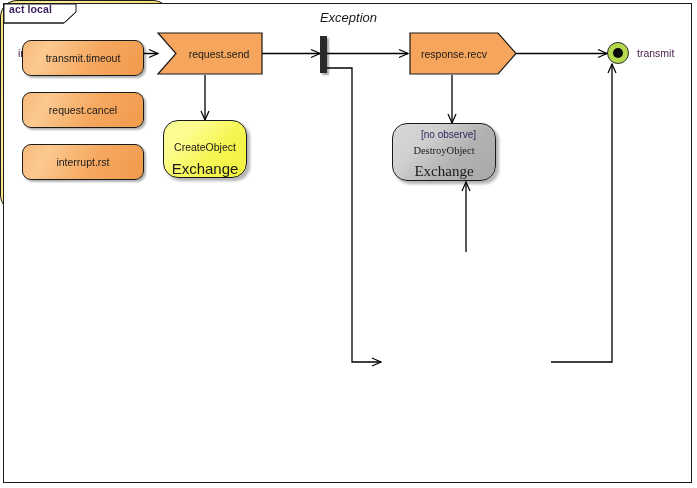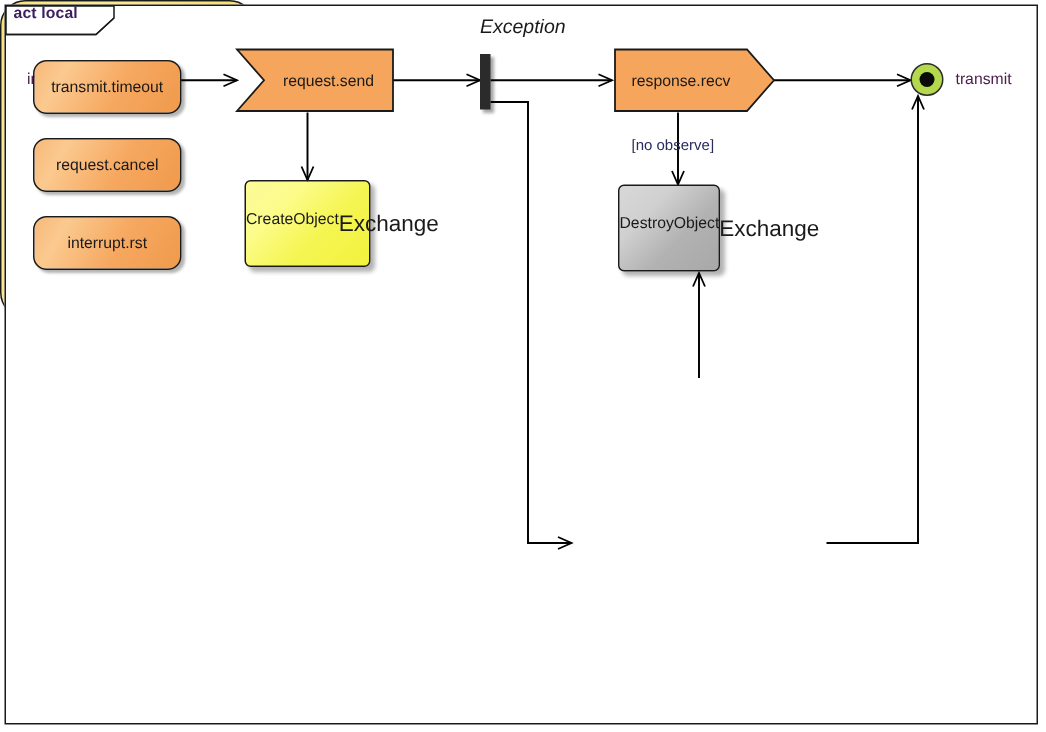--- a/index.html
+++ b/index.html
@@ -50,20 +50,21 @@
     position: absolute;
     white-space: nowrap;
     font-size: 10.5px;
     color: #4a1c49;
   }
   .guard-label {
     position: absolute;
     white-space: nowrap;
     font-size: 10px;
     color: #2b2b5e;
+    margin-top: 37px;
   }
   
   #initial-node {
     left: 62px; top: 43px;
     width: 21px; height: 21px;
     border-radius: 50%;
     background: #0a0a0a;
   }
   
   #final-node {
@@ -93,47 +94,48 @@
     display: flex;
     align-items: center;
     justify-content: center;
     font-size: 10.5px;
     color: #1a1a1a;
     white-space: nowrap;
   }
   
   .obj-box {
     position: absolute;
-    border-radius: 4px;
+    border-radius: 15px;
     border: 1px solid #1a1a1a;
     box-sizing: border-box;
     box-shadow: 3px 3px 3px rgba(0,0,0,.3);
     display: flex;
-    flex-direction: row;
+    flex-direction: column;
     align-items: center;
-    justify-content: space-between;
+    justify-content: flex-end;
   }
   .obj-box .t1 {
     font-size: 10.5px;
     color: #1a1a1a;
     margin-bottom: 7px;
   }
   .obj-box .t2 {
     font-size: 15px;
     color: #1a1a1a;
   }
   #create-object {
     left: 163px; top: 120px;
     width: 84px; height: 58px;
     background: linear-gradient(135deg, #fbfb9a 0%, #fcfc8c 28%, #f5f553 60%, #f2f23d 100%);
   }
   #destroy-object {
-    left: 412px; top: 123px;
-    width: 68px; height: 58px;
+    left: 392px; top: 123px;
+    width: 104px; height: 58px;
     background: linear-gradient(135deg, #d8d8d8 0%, #d0d0d0 30%, #b2b2b2 62%, #a8a8a8 100%);
+    font-family: Liberation Serif, serif;
   }
   
   #exception-group {
     left: 381px; top: 252px;
     width: 170px; height: 212px;
     border-radius: 17px;
     border: 1px solid #1a1a1a;
     box-sizing: border-box;
     background: linear-gradient(115deg, #f6e27a 0%, #faeb9b 22%, #f7e276 55%, #f2d84e 100%);
     box-shadow: 3px 3px 3px rgba(0,0,0,.3);
@@ -143,21 +145,21 @@
     top: 10px;
     left: 0; right: 0;
     text-align: center;
     font-size: 13px;
     color: #1a1a1a;
     font-style: italic;
   }
   .exc-action {
     position: absolute;
     left: 22px;
-    width: 99px;
+    width: 122px;
     height: 36px;
     border-radius: 9px;
     border: 1px solid #1a1a1a;
     box-sizing: border-box;
     background: linear-gradient(120deg, #f7b97a 0%, #fbc98f 20%, #f6a860 58%, #f09a4c 100%);
     box-shadow: 2px 2px 2px rgba(0,0,0,.3);
     display: flex;
     align-items: center;
     justify-content: center;
     font-size: 10.5px;

